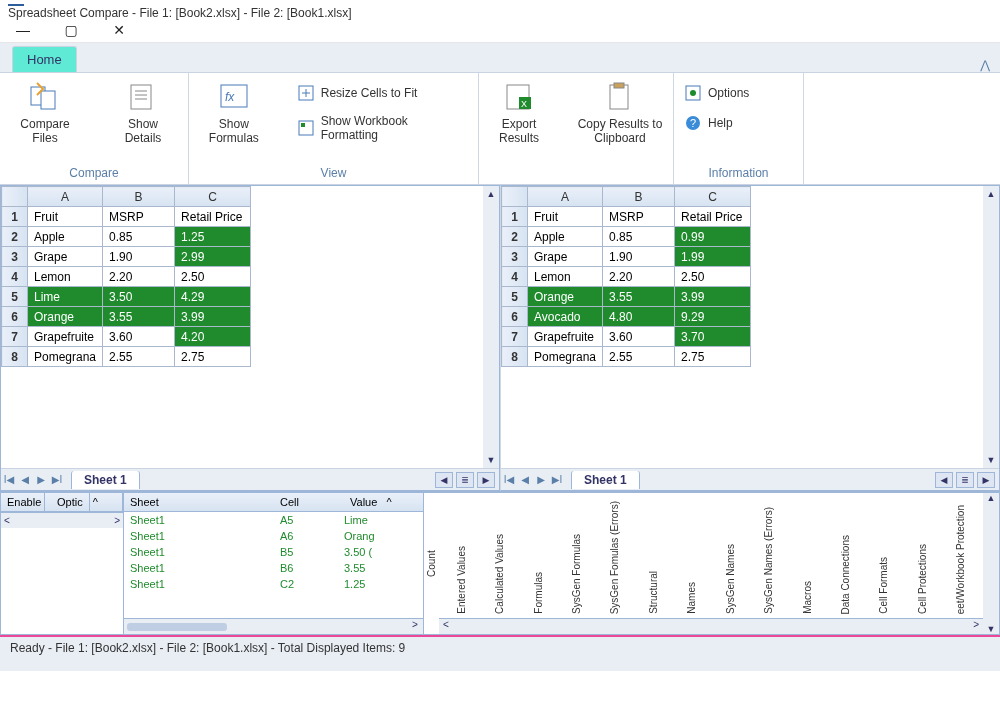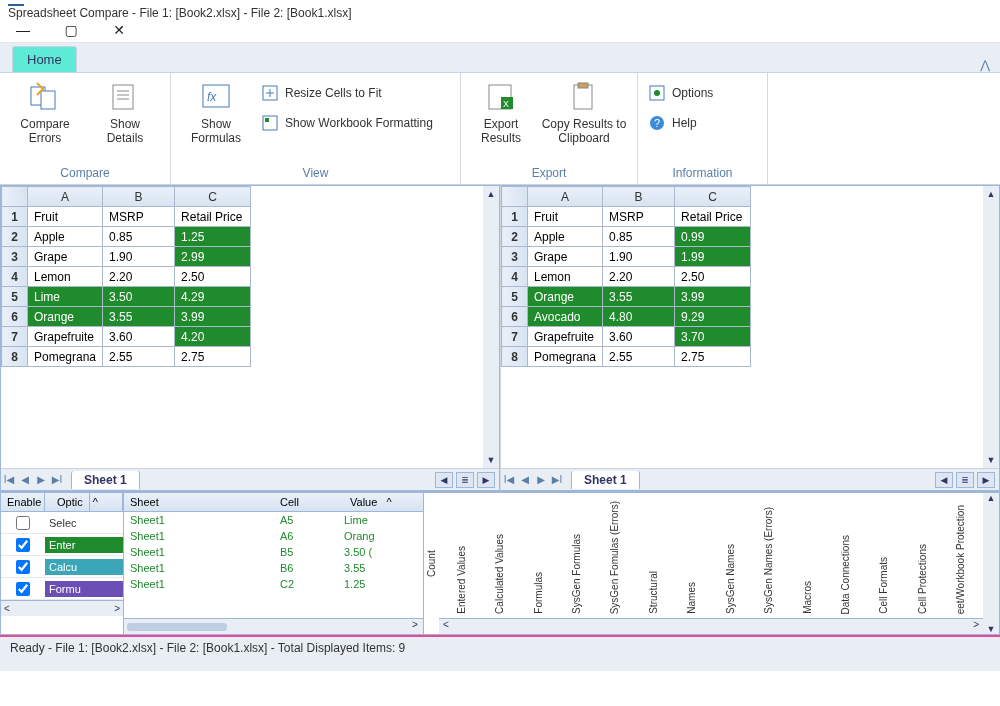--- a/index.html
+++ b/index.html
@@ -7,21 +7,21 @@
 .titlebar { display: flex; align-items: flex-start; padding: 4px 8px; background: #fff; border-bottom: 1px solid #e6e6e6; height: 43px; flex-direction: column; }
 .titlebar .ticon { width: 16px; height: 16px; margin-right: 6px; background: linear-gradient(135deg,#3478c8,#6aa8e8); border:1px solid #2b5e9b; }
 .titlebar .title { font-size: 12px; color: #333; flex: 1; }
 .winbtns { display: flex; gap: 18px; }
 .winbtn { width: 30px; height: 20px; display:flex; align-items:center; justify-content:center; font-size:14px; color:#222; }
 .tabbar { background: #e9eef5; display: flex; align-items: flex-end; height: 30px; padding-left: 12px; border-bottom: 1px solid #c9d3e1; }
 .tabbar .tab { background: #5eead4; border: 1px solid #c9d3e1; border-bottom: none; padding: 5px 14px; font-size: 13px; color: #336; border-radius: 3px 3px 0 0; }
 .tabbar .caret { margin-left: auto; margin-right: 10px; color:#5a7fa8; font-size:12px;}
 .ribbon { background: #fff; border-bottom: 1px solid #c9d3e1; display: flex; height: 112px; }
 .rgroup { border-right: 1px solid #d0d8e4; padding: 4px 10px 2px 10px; display: flex; flex-direction: column; }
-.rgroup .items { display: flex; gap: 10px; flex: 1; }
+.rgroup .items { display: flex; gap: 28px; flex: 1; }
 .bigbtn { display: flex; flex-direction: column; align-items: center; justify-content: flex-start; width: 70px; text-align: center; font-size: 12px; color: #333; padding-top:4px;}
 .bigbtn .bicon { width: 32px; height: 32px; margin-bottom: 4px; display:flex; align-items:center; justify-content:center;}
 .grouplabel { text-align: center; font-size: 12px; color: #5a7fa8; padding: 2px 0; }
 .smallrow { display:flex; align-items:center; gap:6px; margin:3px 0; color:#333;}
 .smicon { width:18px; height:18px; display:flex; align-items:center; justify-content:center;}
 .gridwrap { display:flex; height: 306px; }
 .pane { flex:1; display:flex; flex-direction:column; border:1px solid #9eb6d8; border-left:1px solid #d0d8e4; overflow:hidden;}
 .pane:first-child { border-left:1px solid #9eb6d8;}
 .sheet { flex:1; overflow:auto; background:#fff;}
 table.ss { border-collapse: collapse; }
@@ -89,21 +89,21 @@
   <div class="rgroup">
     <div class="items">
       <div class="bigbtn">
         <div class="bicon">
             <svg width="32" height="32">
               <rect x="2" y="6" width="14" height="18" fill="#fff" stroke="#4a7ab8"></rect>
               <rect x="12" y="10" width="14" height="18" fill="#fff" stroke="#4a7ab8"></rect>
               <path d="M8 2 l6 6 l-6 6" fill="none" stroke="#e8a22c" stroke-width="2"></path>
             </svg>
           </div>
-        <span>Compare Errors</span>
+        <span>Compare Files</span>
       </div>
       <div class="bigbtn">
         <div class="bicon">
             <svg width="32" height="32">
               <rect x="4" y="4" width="20" height="24" fill="#fff" stroke="#888"></rect>
               <line x1="8" y1="10" x2="20" y2="10" stroke="#888"></line>
               <line x1="8" y1="14" x2="20" y2="14" stroke="#888"></line>
               <line x1="8" y1="18" x2="20" y2="18" stroke="#888"></line>
             </svg>
           </div>
@@ -161,21 +161,20 @@
       <div class="bigbtn" style="width:86px">
         <div class="bicon">
             <svg width="32" height="32">
               <rect x="6" y="4" width="18" height="24" fill="#fff" stroke="#888"></rect>
               <rect x="10" y="2" width="10" height="5" fill="#c9a15a" stroke="#888"></rect>
             </svg>
           </div>
         <span>Copy Results to Clipboard</span>
       </div>
     </div>
-    <div class="grouplabel">Export</div>
   </div>
   <div class="rgroup" style="width:130px">
     <div class="items">
       <div style="display:flex;flex-direction:column;justify-content:flex-start;gap:6px;padding-top:4px">
         <div class="smallrow">
             <span class="smicon">
               <svg width="16" height="16">
                 <rect x="1" y="1" width="14" height="14" fill="#fff" stroke="#4a7ab8"></rect>
                 <circle cx="8" cy="8" r="3" fill="#1f8b2c"></circle>
               </svg>
@@ -355,46 +354,20 @@
     </div>
   </div>
 </div>
 
 <div class="lower">
   <div class="optbox">
     <div class="opthdr">
       <span style="width:44px">Enable</span>
       <span style="flex:1"><span>Optic</span> ^</span>
     </div>
-    <div id="optrows">
-        <div class="optrow">
-          <span class="chk">
-            <input type="checkbox" style="">
-          </span>
-          <span class="lbl" style="background:#ffffff;color:#333">Selec</span>
-        </div>
-        <div class="optrow">
-          <span class="chk">
-            <input type="checkbox" checked="" style="">
-          </span>
-          <span class="lbl" style="background:#1f8b2c;color:#fff">Enter</span>
-        </div>
-        <div class="optrow">
-          <span class="chk">
-            <input type="checkbox" checked="" style="">
-          </span>
-          <span class="lbl" style="background:#3aa6b8;color:#fff">Calcu</span>
-        </div>
-        <div class="optrow">
-          <span class="chk">
-            <input type="checkbox" checked="" style="">
-          </span>
-          <span class="lbl" style="background:#6b4fb5;color:#fff">Formu</span>
-        </div>
-      </div>
     <div class="optscroll">
         <span>&lt;</span>
         <span>&gt;</span>
       </div>
   </div>
   <div class="resbox">
     <div class="reshdr">
       <span style="width:150px">Sheet</span>
       <span style="width:64px">Cell</span>
       <span><span>Value</span> ^</span>

